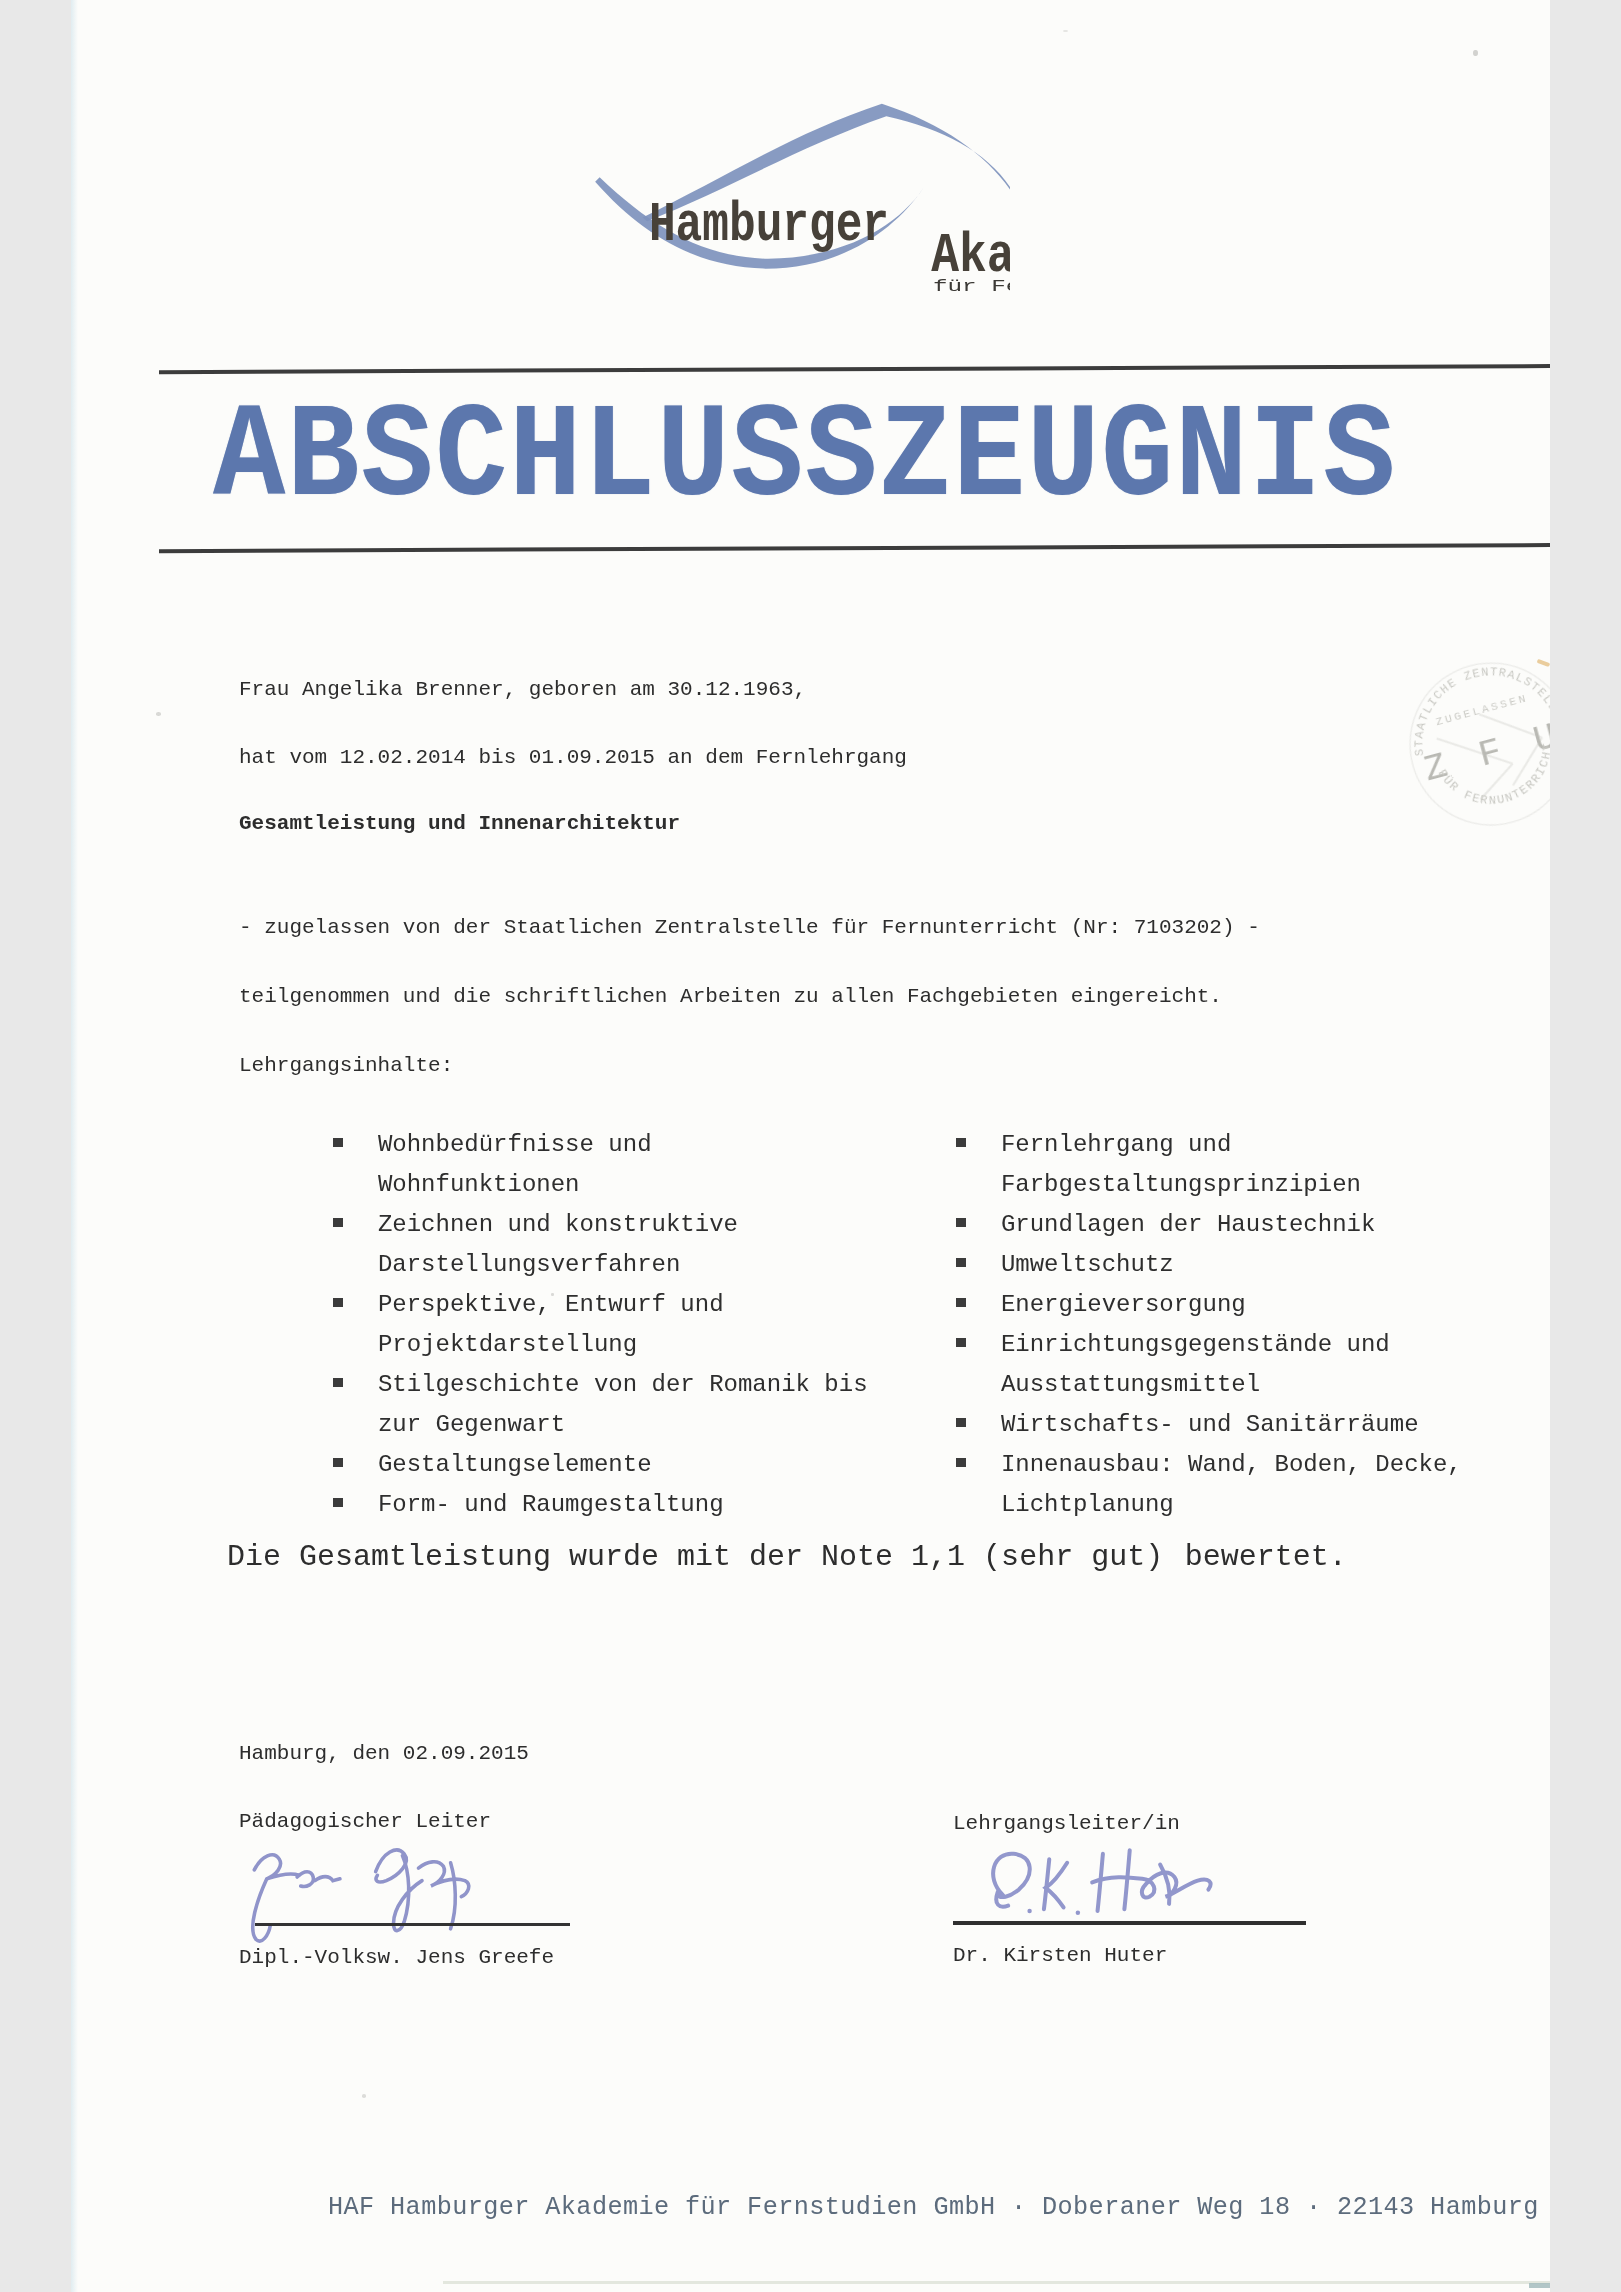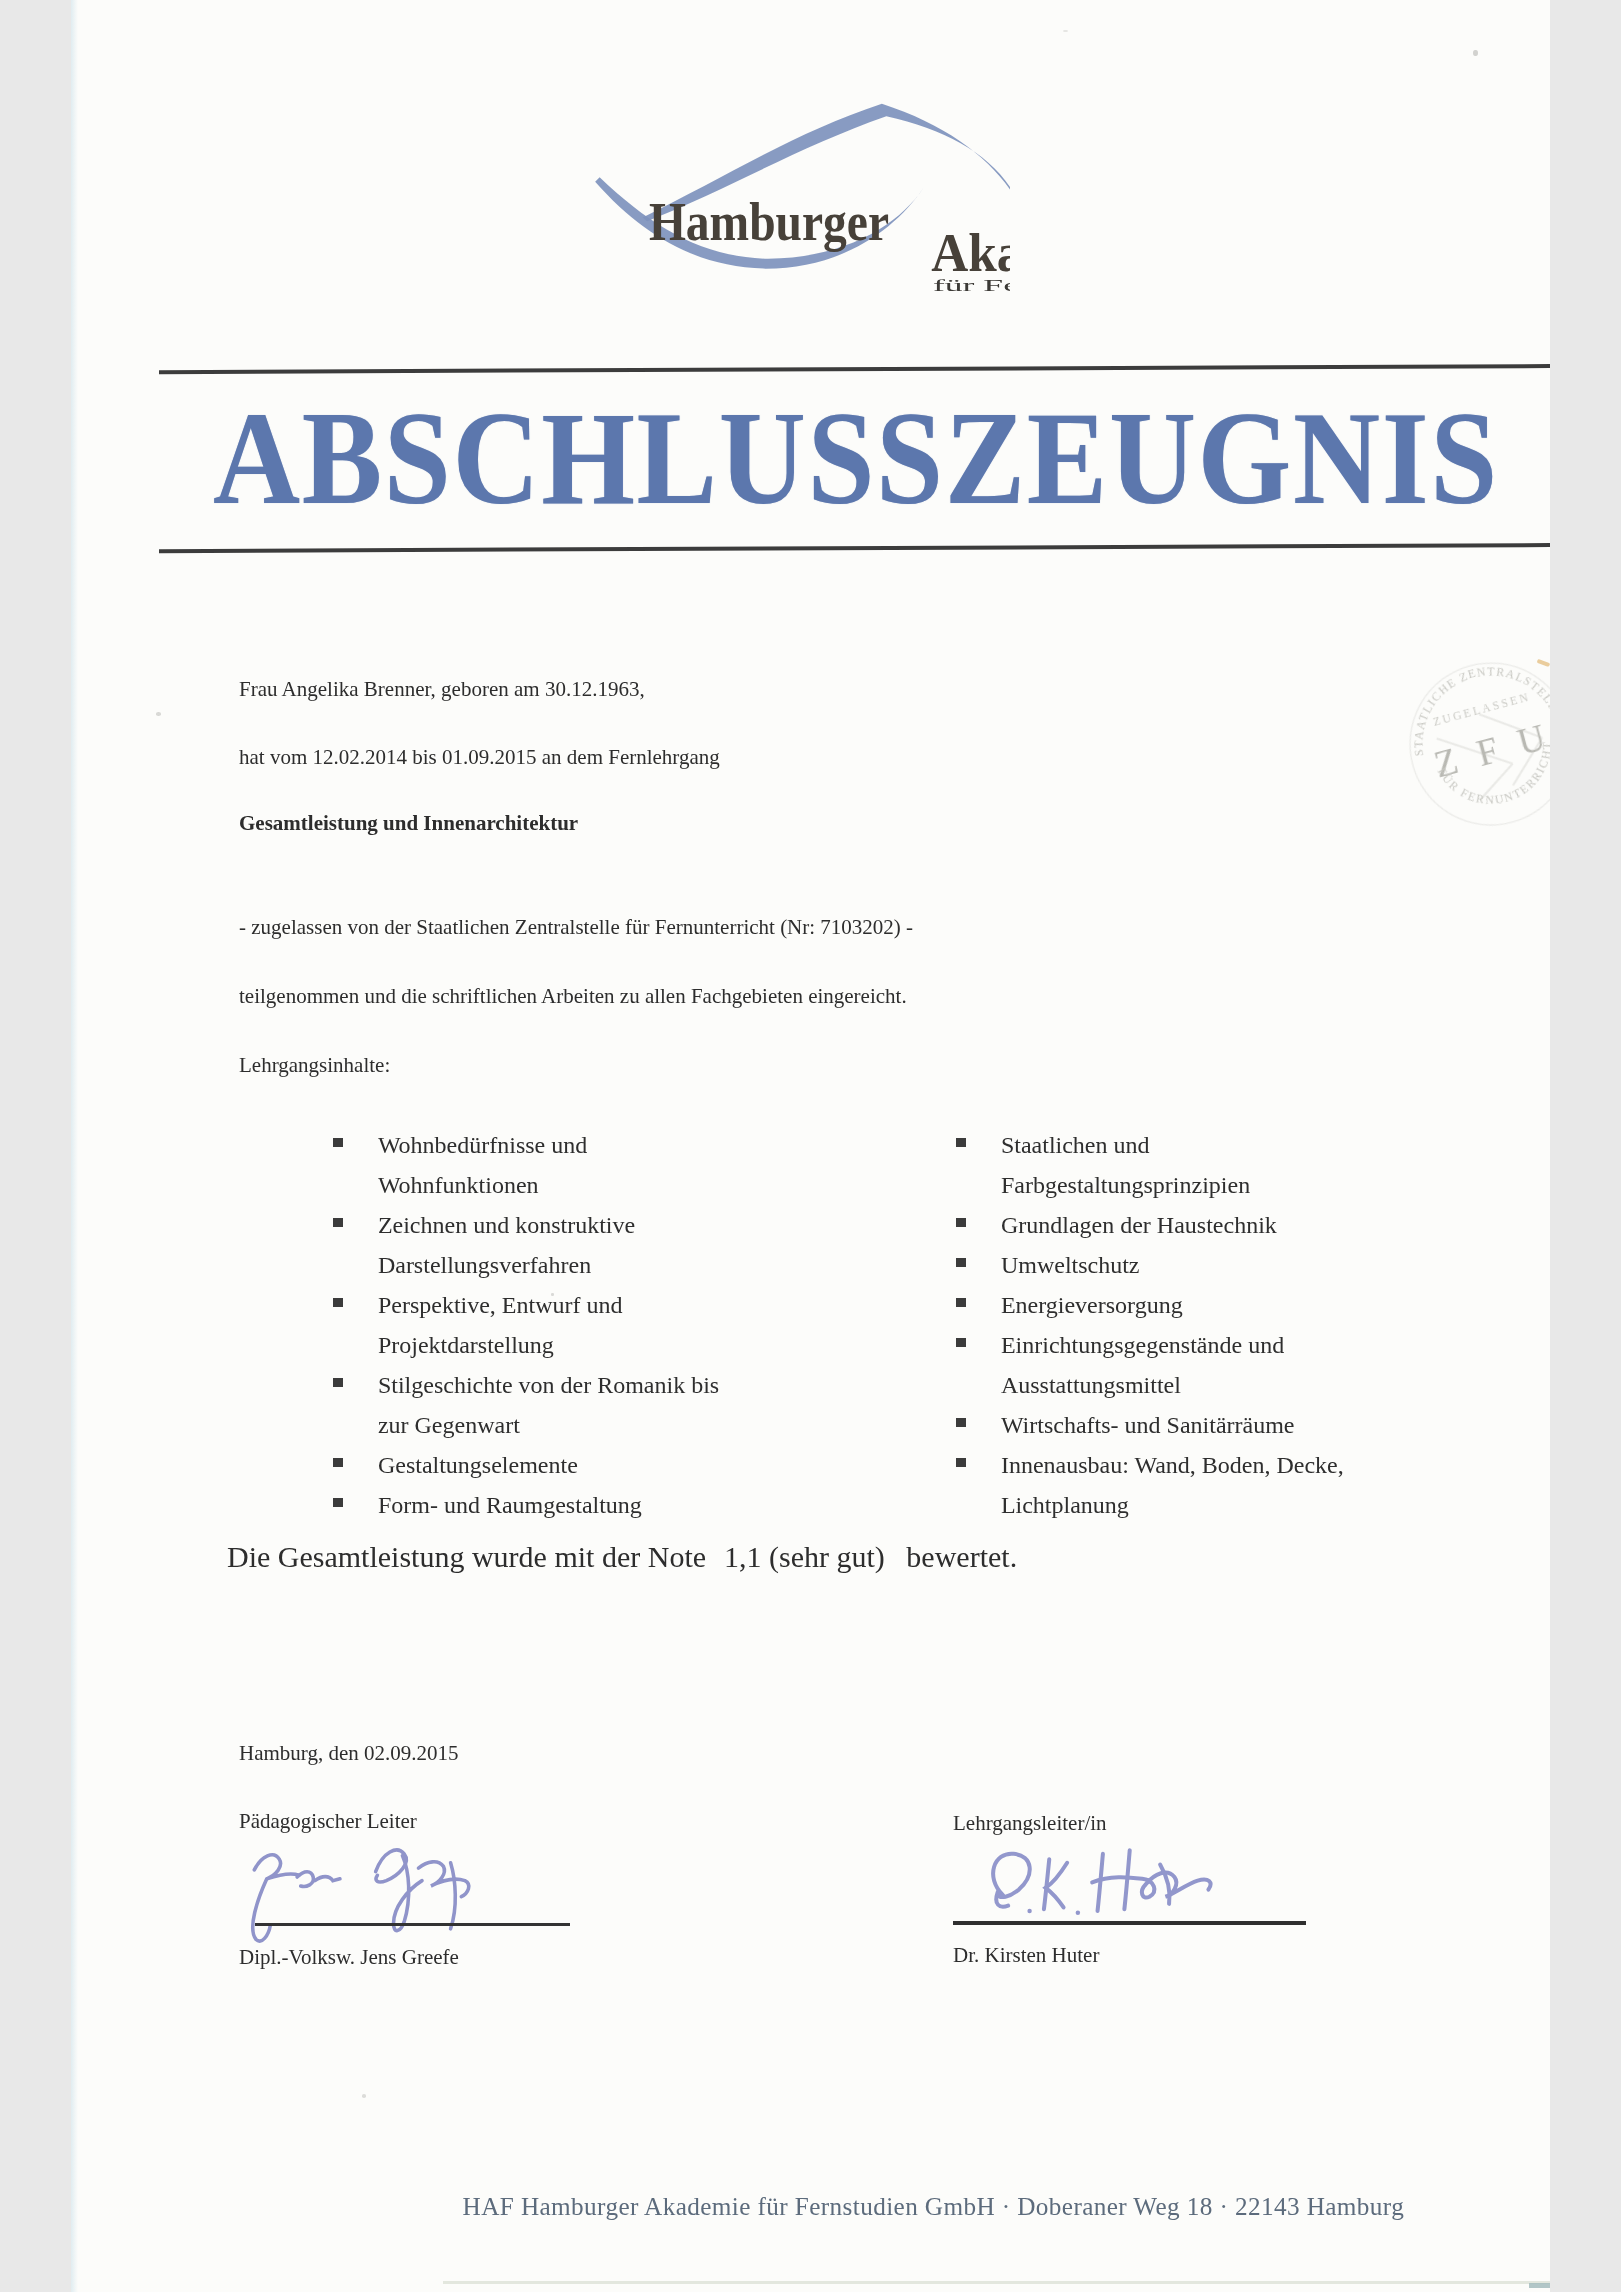--- a/index.html
+++ b/index.html
@@ -1,19 +1,19 @@
 <!DOCTYPE html>
 <html style="font-size:14.3px"><head>
 <meta charset="utf-8">
 <style>
   html,body{margin:0;padding:0;background:#e8e8e8;}
   .page{
     position:relative;width:1479px;height:2293px;margin:0 auto;
     background:#fcfcfa;overflow:hidden;
-    font-family:Liberation Serif, serif;
+    font-family:Liberation Mono, monospace;
     color:#2d2d2d;
   }
   .scan-left-edge{position:absolute;left:0;top:0;width:7.2px;height:100%;
     background:linear-gradient(90deg,#dceaef 0%,rgba(252,252,250,0) 100%);opacity:.85;}
   .scan-bottom-edge{position:absolute;left:372px;top:2281px;width:1249px;height:2.7px;
     background:#e0e4da;opacity:.9;}
   .scan-bottom-teal{position:absolute;left:1458px;top:2283px;width:163px;height:4.5px;
     background:#a5bcbd;opacity:.85;}
   .speck{position:absolute;border-radius:50%;}
 
@@ -148,21 +148,21 @@
       <li>
           <span class="bullet"></span>
           <span class="item-text">Form- und Raumgestaltung</span>
         </li>
     </ul>
   </div>
   <div class="col col-right">
     <ul>
       <li>
           <span class="bullet"></span>
-          <span class="item-text">Staatlichen und
+          <span class="item-text">Fernlehrgang und
 Farbgestaltungsprinzipien</span>
         </li>
       <li>
           <span class="bullet"></span>
           <span class="item-text">Grundlagen der Haustechnik</span>
         </li>
       <li>
           <span class="bullet"></span>
           <span class="item-text">Umweltschutz</span>
         </li>

